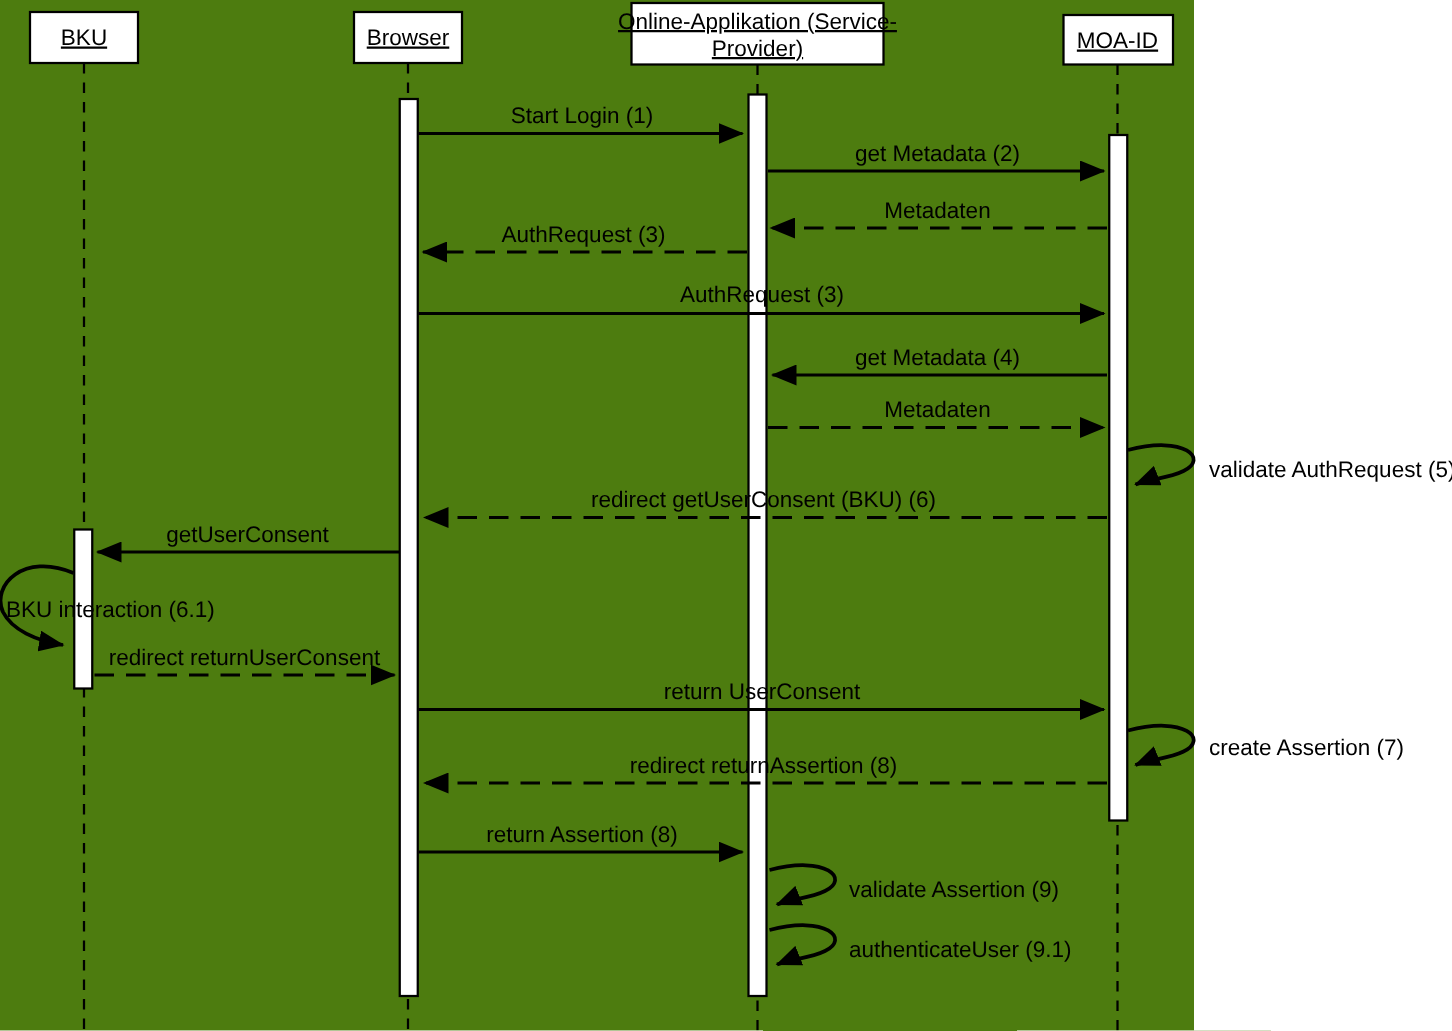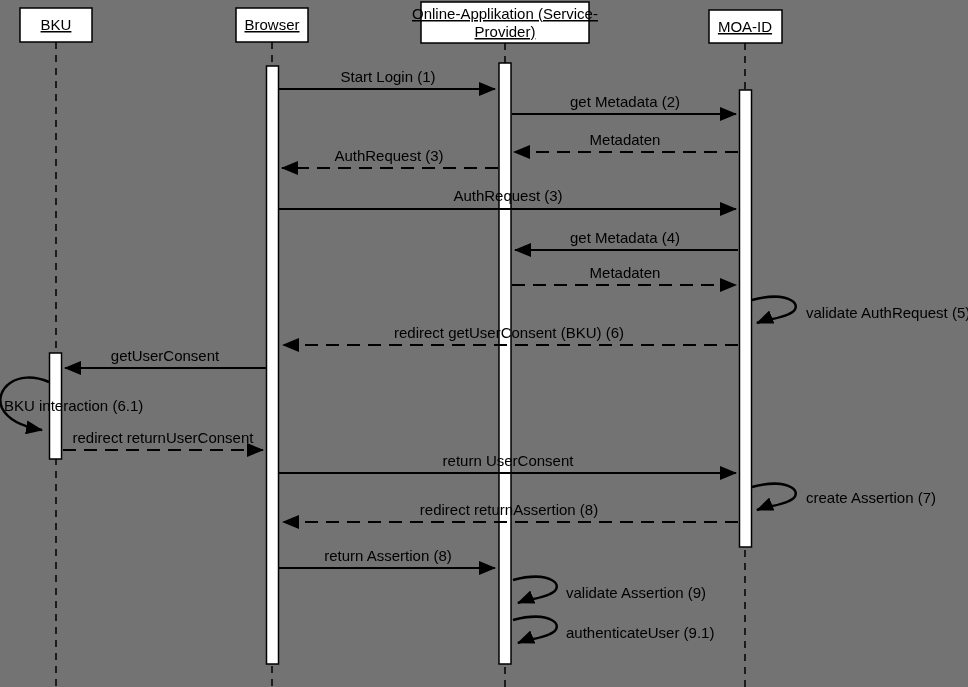--- a/index.html
+++ b/index.html
@@ -2,23 +2,23 @@
 <html><head>
 <meta charset="utf-8">
 <style>
   html, body {
     margin: 0;
     padding: 0;
     background: #ffffff;
   }
   .canvas {
     position: relative;
-    width: 968px;
+    width: 796px;
     height: 687px;
-    background: #737373;
+    background: #4d7c0f;
     font-family: "Liberation Sans", sans-serif;
   }
   svg text {
     font-family: "Liberation Sans", sans-serif;
     font-size: 15px;
     fill: #000000;
   }
   svg text.actor-label {
     text-decoration: underline;
   }

